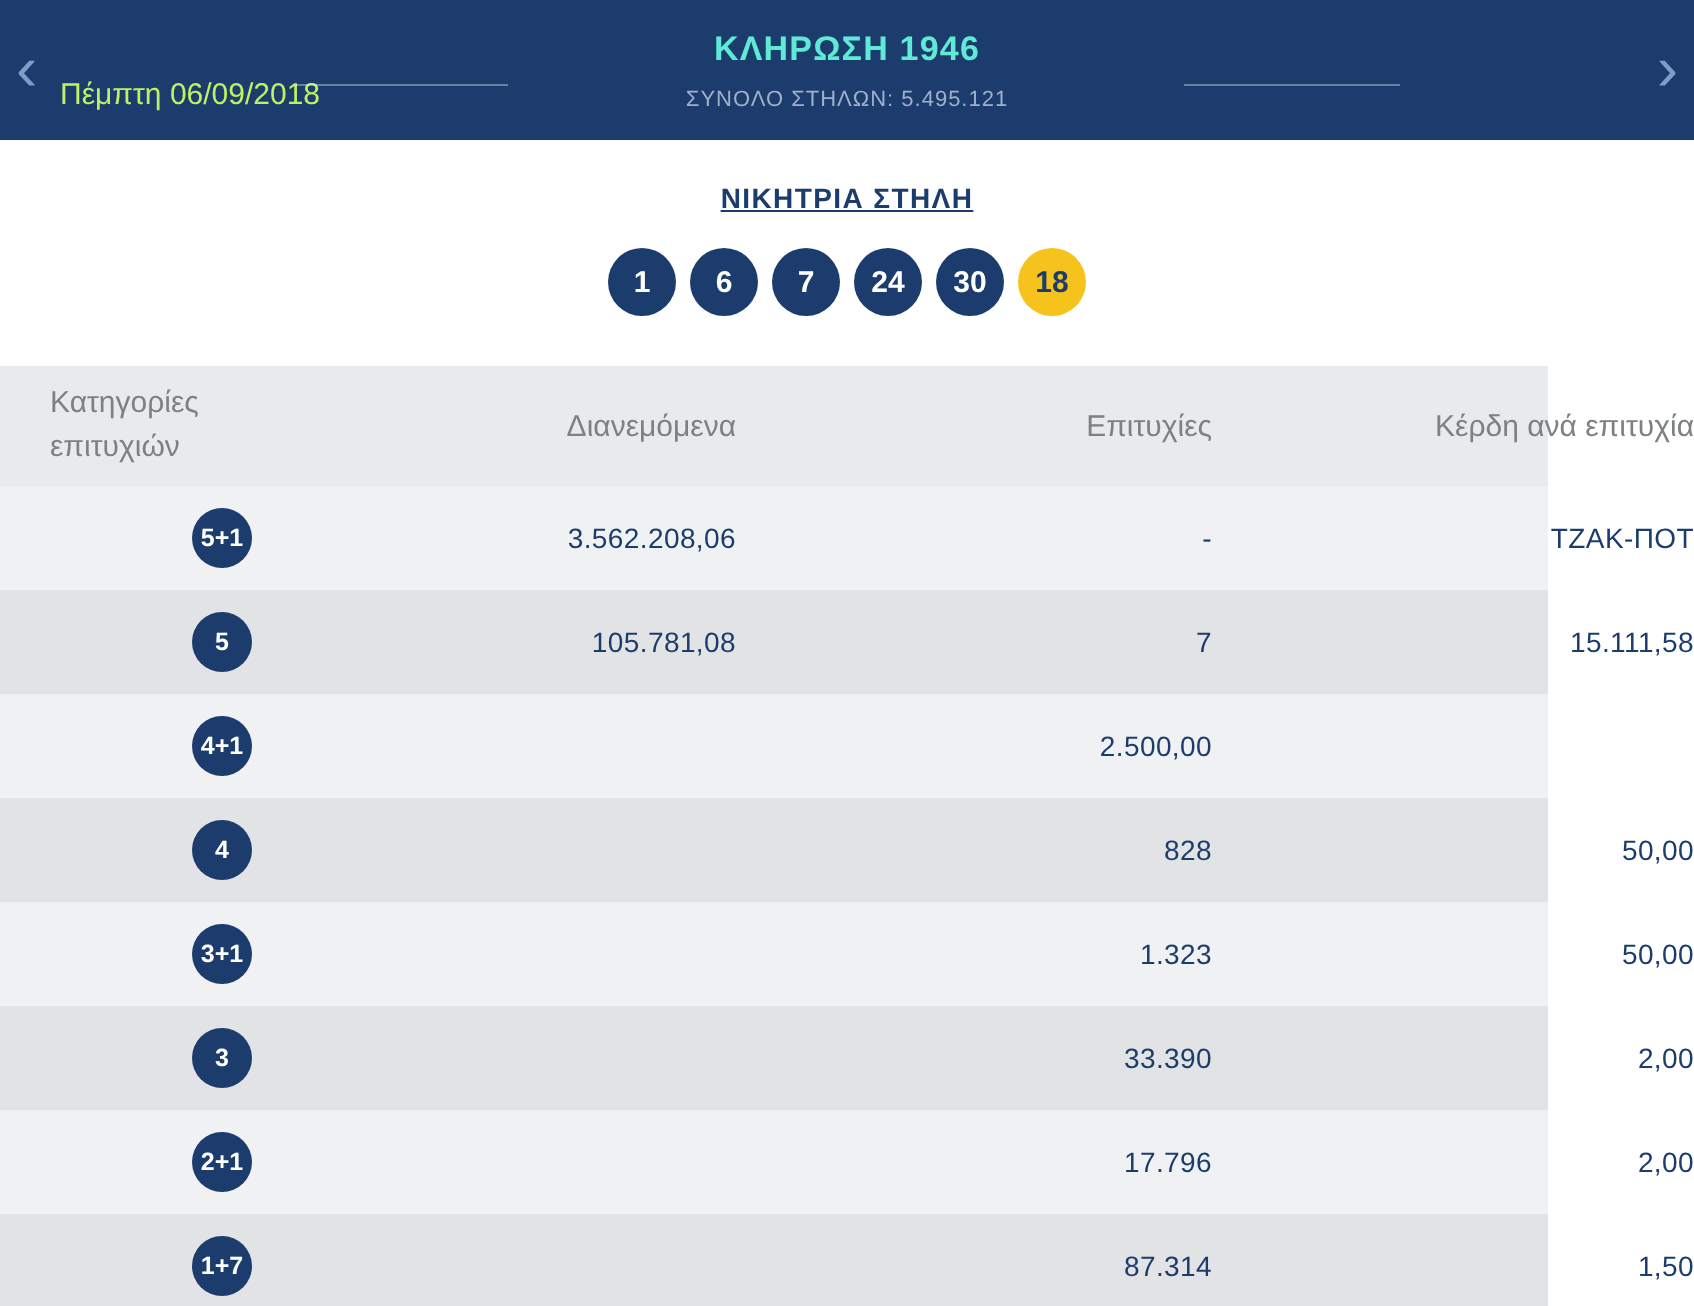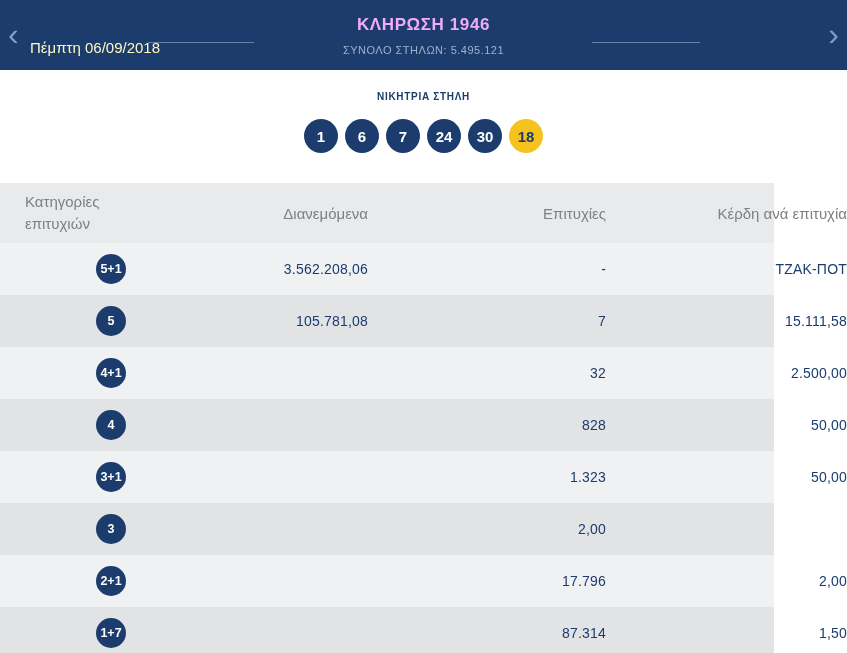--- a/index.html
+++ b/index.html
@@ -16,34 +16,34 @@
 
   
   .topbar{position:relative;height:70px;background:var(--navy);}
   .nav-btn{
     position:absolute;top:18px;background:none;border:none;padding:0 6px;
     color:#7e9ec7;font-size:32px;line-height:1;cursor:pointer;
     font-family:"Liberation Sans","DejaVu Sans",sans-serif;
   }
   .nav-btn.prev{left:2px;}
   .nav-btn.next{right:2px;}
-  .draw-date{position:absolute;left:30px;top:39px;color:#fef9c3;font-size:15px;}
+  .draw-date{position:absolute;left:30px;top:39px;color:#bef264;font-size:15px;}
   .hline{position:absolute;top:42px;border-top:1px solid rgba(255,255,255,.35);height:0;}
   .hline.left{left:148px;width:106px;}
   .hline.right{right:147px;width:108px;}
   .titleblock{
     position:absolute;left:50%;transform:translateX(-50%);top:15px;
     text-align:center;white-space:nowrap;
   }
-  .draw-title{color:#f0abfc;font-size:17px;font-weight:bold;letter-spacing:.6px;}
+  .draw-title{color:#5eead4;font-size:17px;font-weight:bold;letter-spacing:.6px;}
   .draw-subtitle{margin-top:9px;color:#9fb0ca;font-size:11px;letter-spacing:.5px;}
 
   
   .winning{height:113px;background:#fff;text-align:center;padding-top:21px;}
-  .winning-heading{color:var(--navy);font-size:10px;font-weight:bold;letter-spacing:.7px;}
+  .winning-heading{color:var(--navy);font-size:14px;font-weight:bold;letter-spacing:.7px;text-decoration:underline;}
   .balls{margin-top:17px;display:flex;justify-content:center;gap:7px;}
   .ball{
     width:34px;height:34px;border-radius:50%;background:var(--navy);color:#fff;
     display:flex;align-items:center;justify-content:center;
     font-size:15px;font-weight:bold;
   }
   .ball.joker{background:var(--yellow);color:var(--navy);}
 
   
   .trow{
@@ -115,41 +115,41 @@
     <div class="trow row-dark">
       <div class="cell"><span class="badge">5</span></div>
       <div class="cell val">105.781,08</div>
       <div class="cell val">7</div>
       <div class="cell val">15.111,58</div>
     </div>
 
     <div class="trow row-light">
       <div class="cell"><span class="badge">4+1</span></div>
       <div class="cell val"></div>
-      <div class="cell val">32</div>
       <div class="cell val">2.500,00</div>
     </div>
 
     <div class="trow row-dark">
       <div class="cell"><span class="badge">4</span></div>
       <div class="cell val"></div>
       <div class="cell val">828</div>
       <div class="cell val">50,00</div>
     </div>
 
     <div class="trow row-light">
       <div class="cell"><span class="badge">3+1</span></div>
       <div class="cell val"></div>
       <div class="cell val">1.323</div>
       <div class="cell val">50,00</div>
     </div>
 
     <div class="trow row-dark">
       <div class="cell"><span class="badge">3</span></div>
       <div class="cell val"></div>
+      <div class="cell val">33.390</div>
       <div class="cell val">2,00</div>
     </div>
 
     <div class="trow row-light">
       <div class="cell"><span class="badge">2+1</span></div>
       <div class="cell val"></div>
       <div class="cell val">17.796</div>
       <div class="cell val">2,00</div>
     </div>
 

